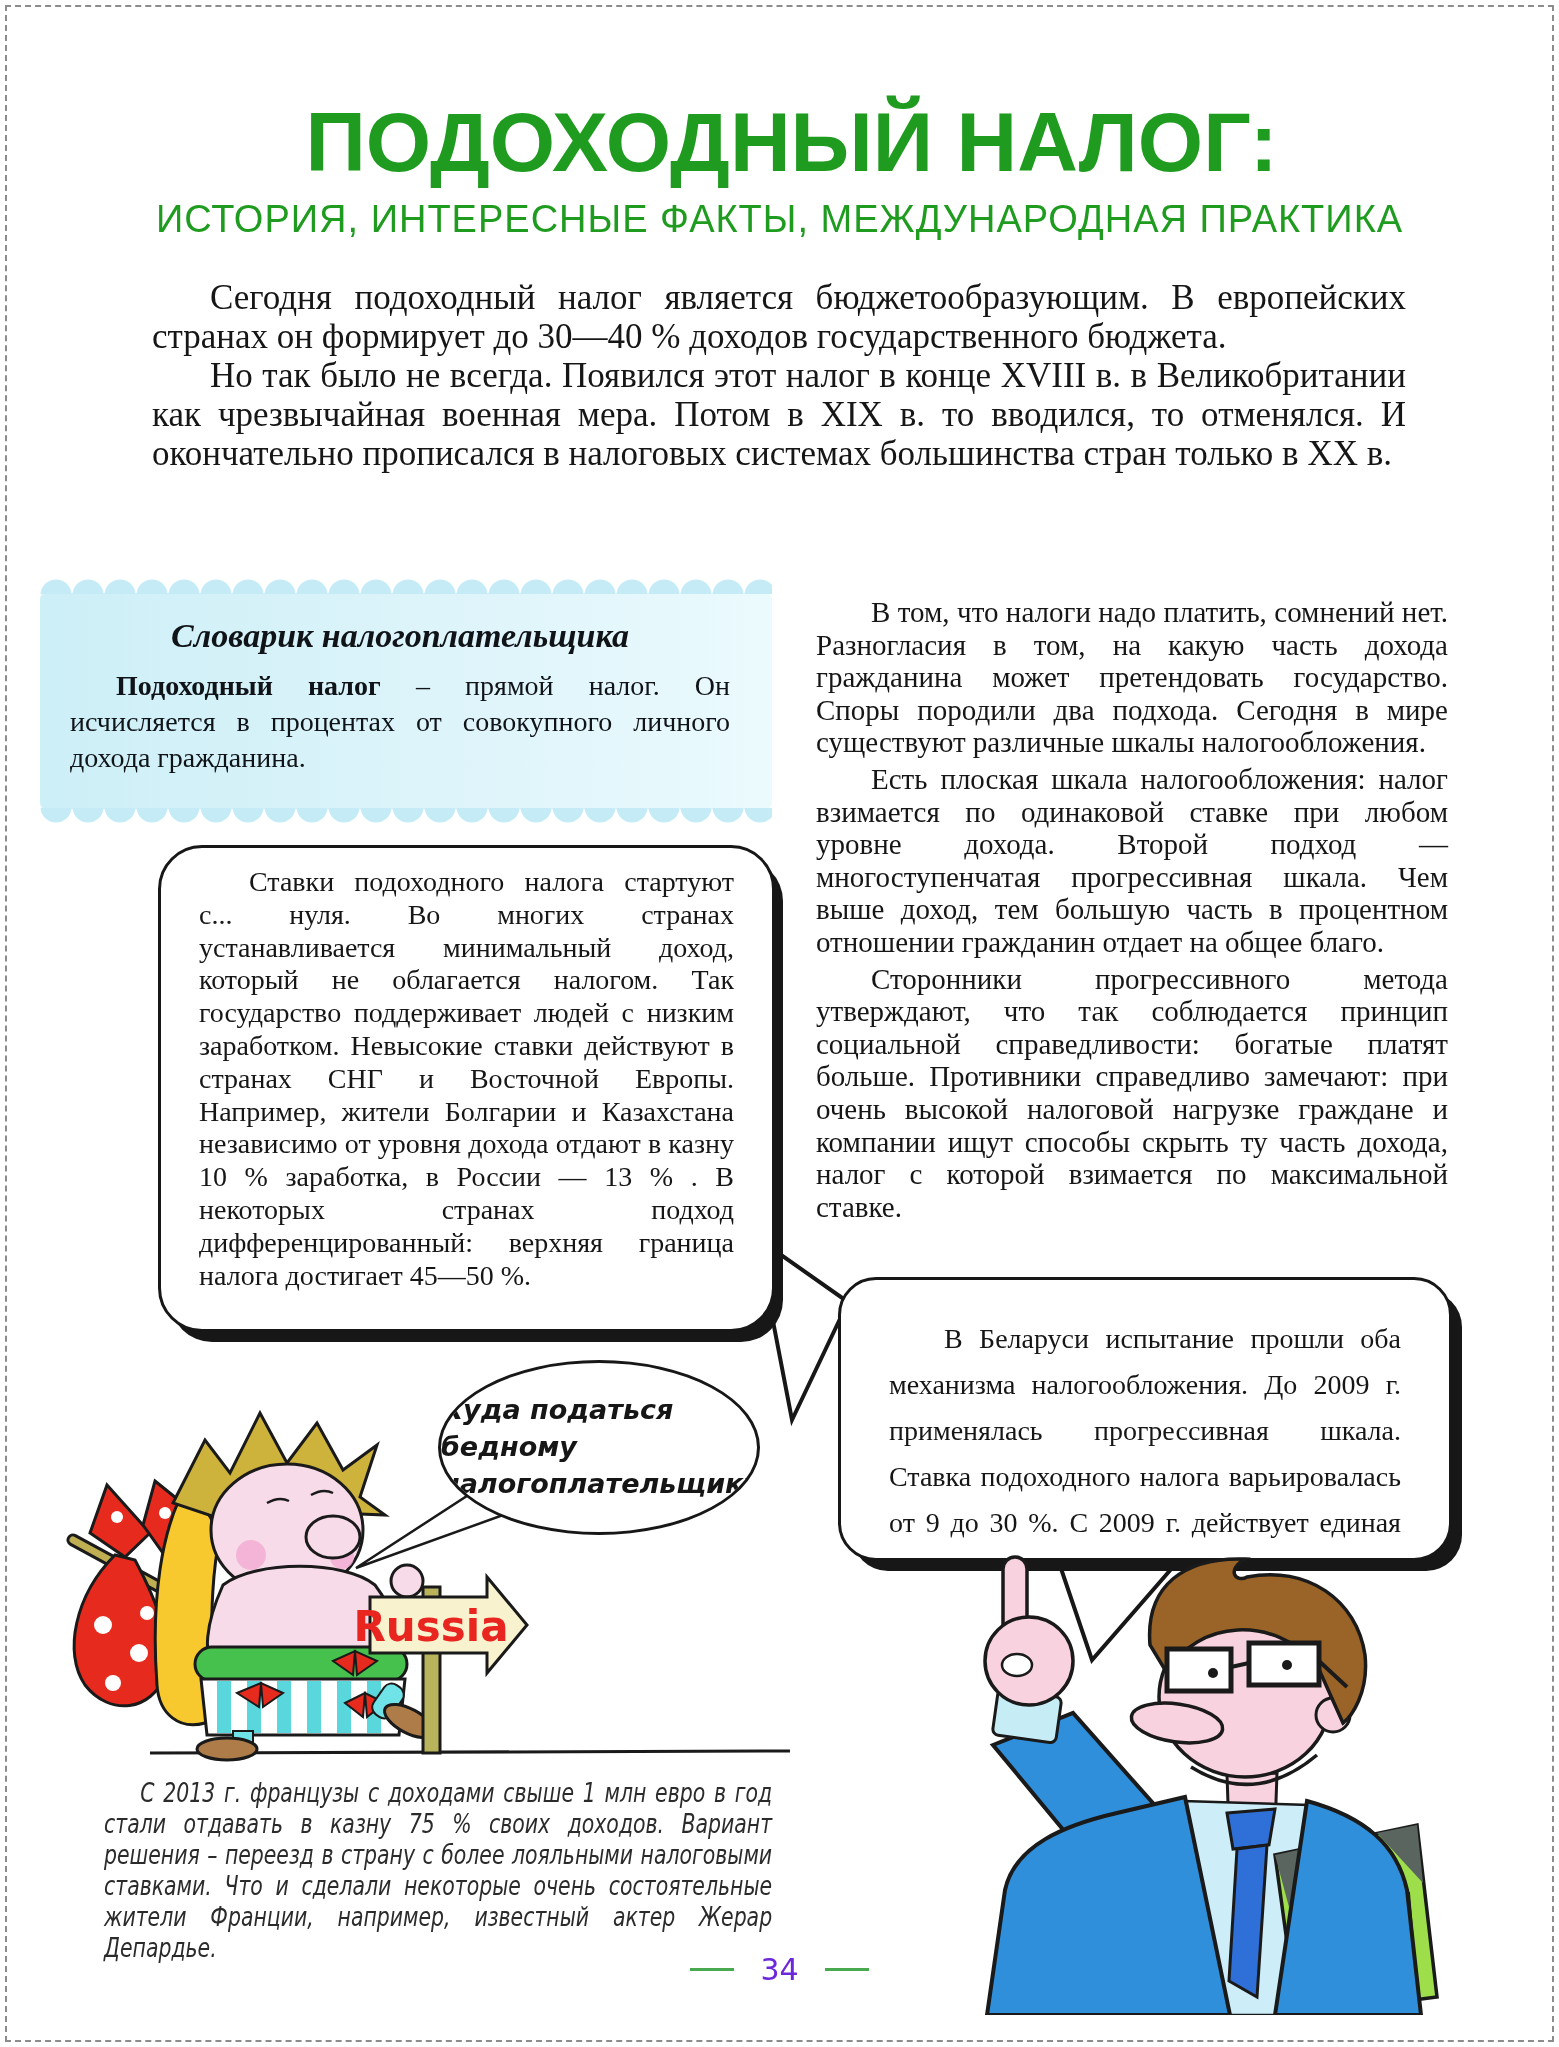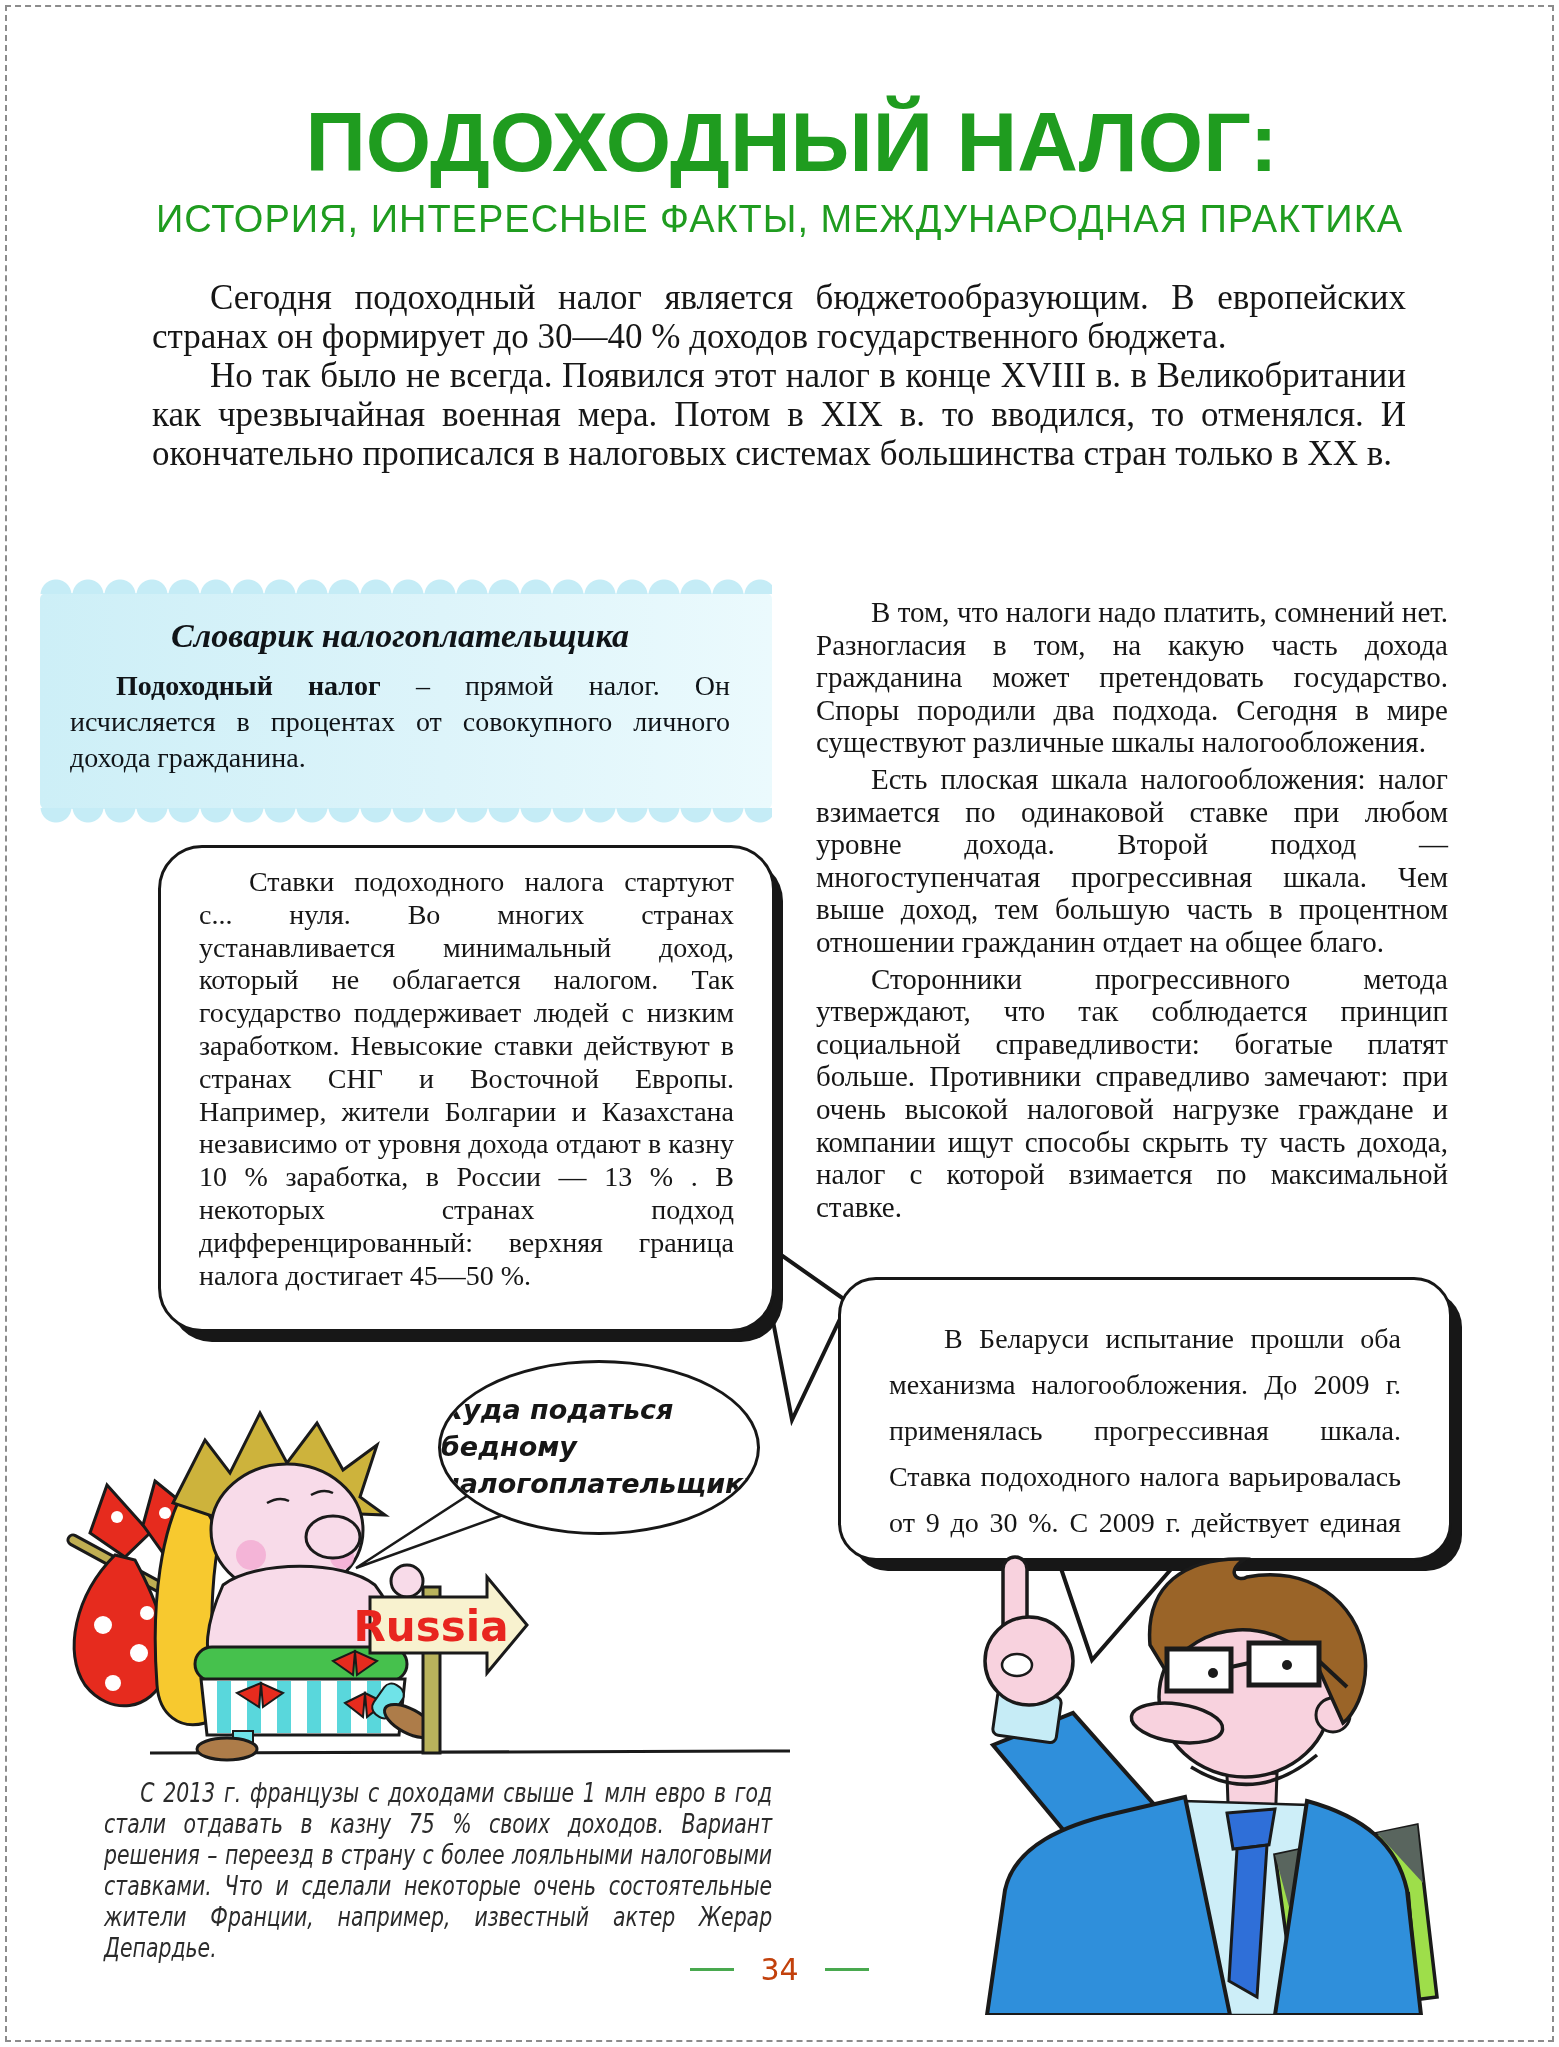--- a/index.html
+++ b/index.html
@@ -55,21 +55,21 @@
   
   .caption{position:absolute;top:1778px;left:104px;width:850px;
            transform:scaleX(0.786);transform-origin:left top;
            font-family:"DejaVu Sans", sans-serif;font-style:italic;font-size:26px;line-height:31px;
            color:#2b2b2b;text-align:justify;}
   .caption p{margin:0;text-indent:46px;}
 
   
   .footer{position:absolute;top:1952px;left:0;width:100%;display:flex;align-items:center;justify-content:center;gap:26px;}
   .footer .dash{width:44px;height:3px;background:#49a94f;}
-  .footer .num{font-family:"DejaVu Sans", sans-serif;font-size:30px;color:#c2410c;}
+  .footer .num{font-family:"DejaVu Sans", sans-serif;font-size:30px;color:#6d28d9;}
 
   
   .tails{position:absolute;inset:0;z-index:2;pointer-events:none;}
   .cartoon-left{position:absolute;top:1385px;left:55px;z-index:1;}
   .cartoon-man{position:absolute;top:1545px;left:945px;z-index:4;}
 </style>
 </head>
 <body>
 
 <div class="page">

